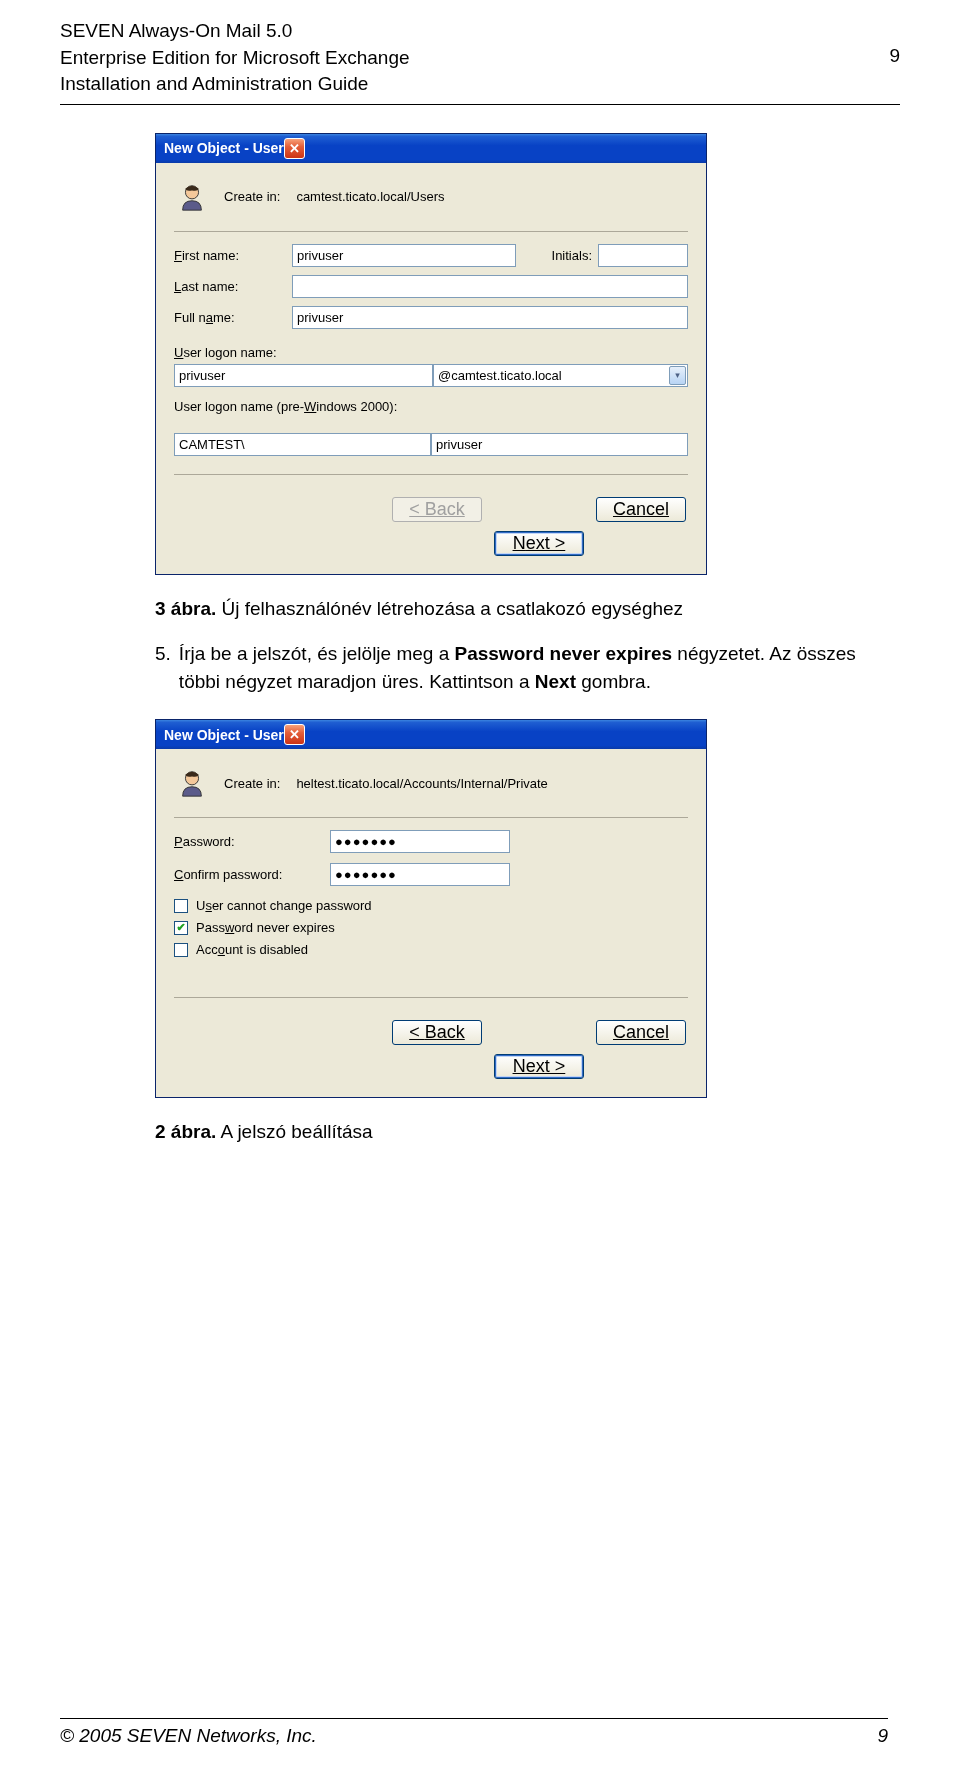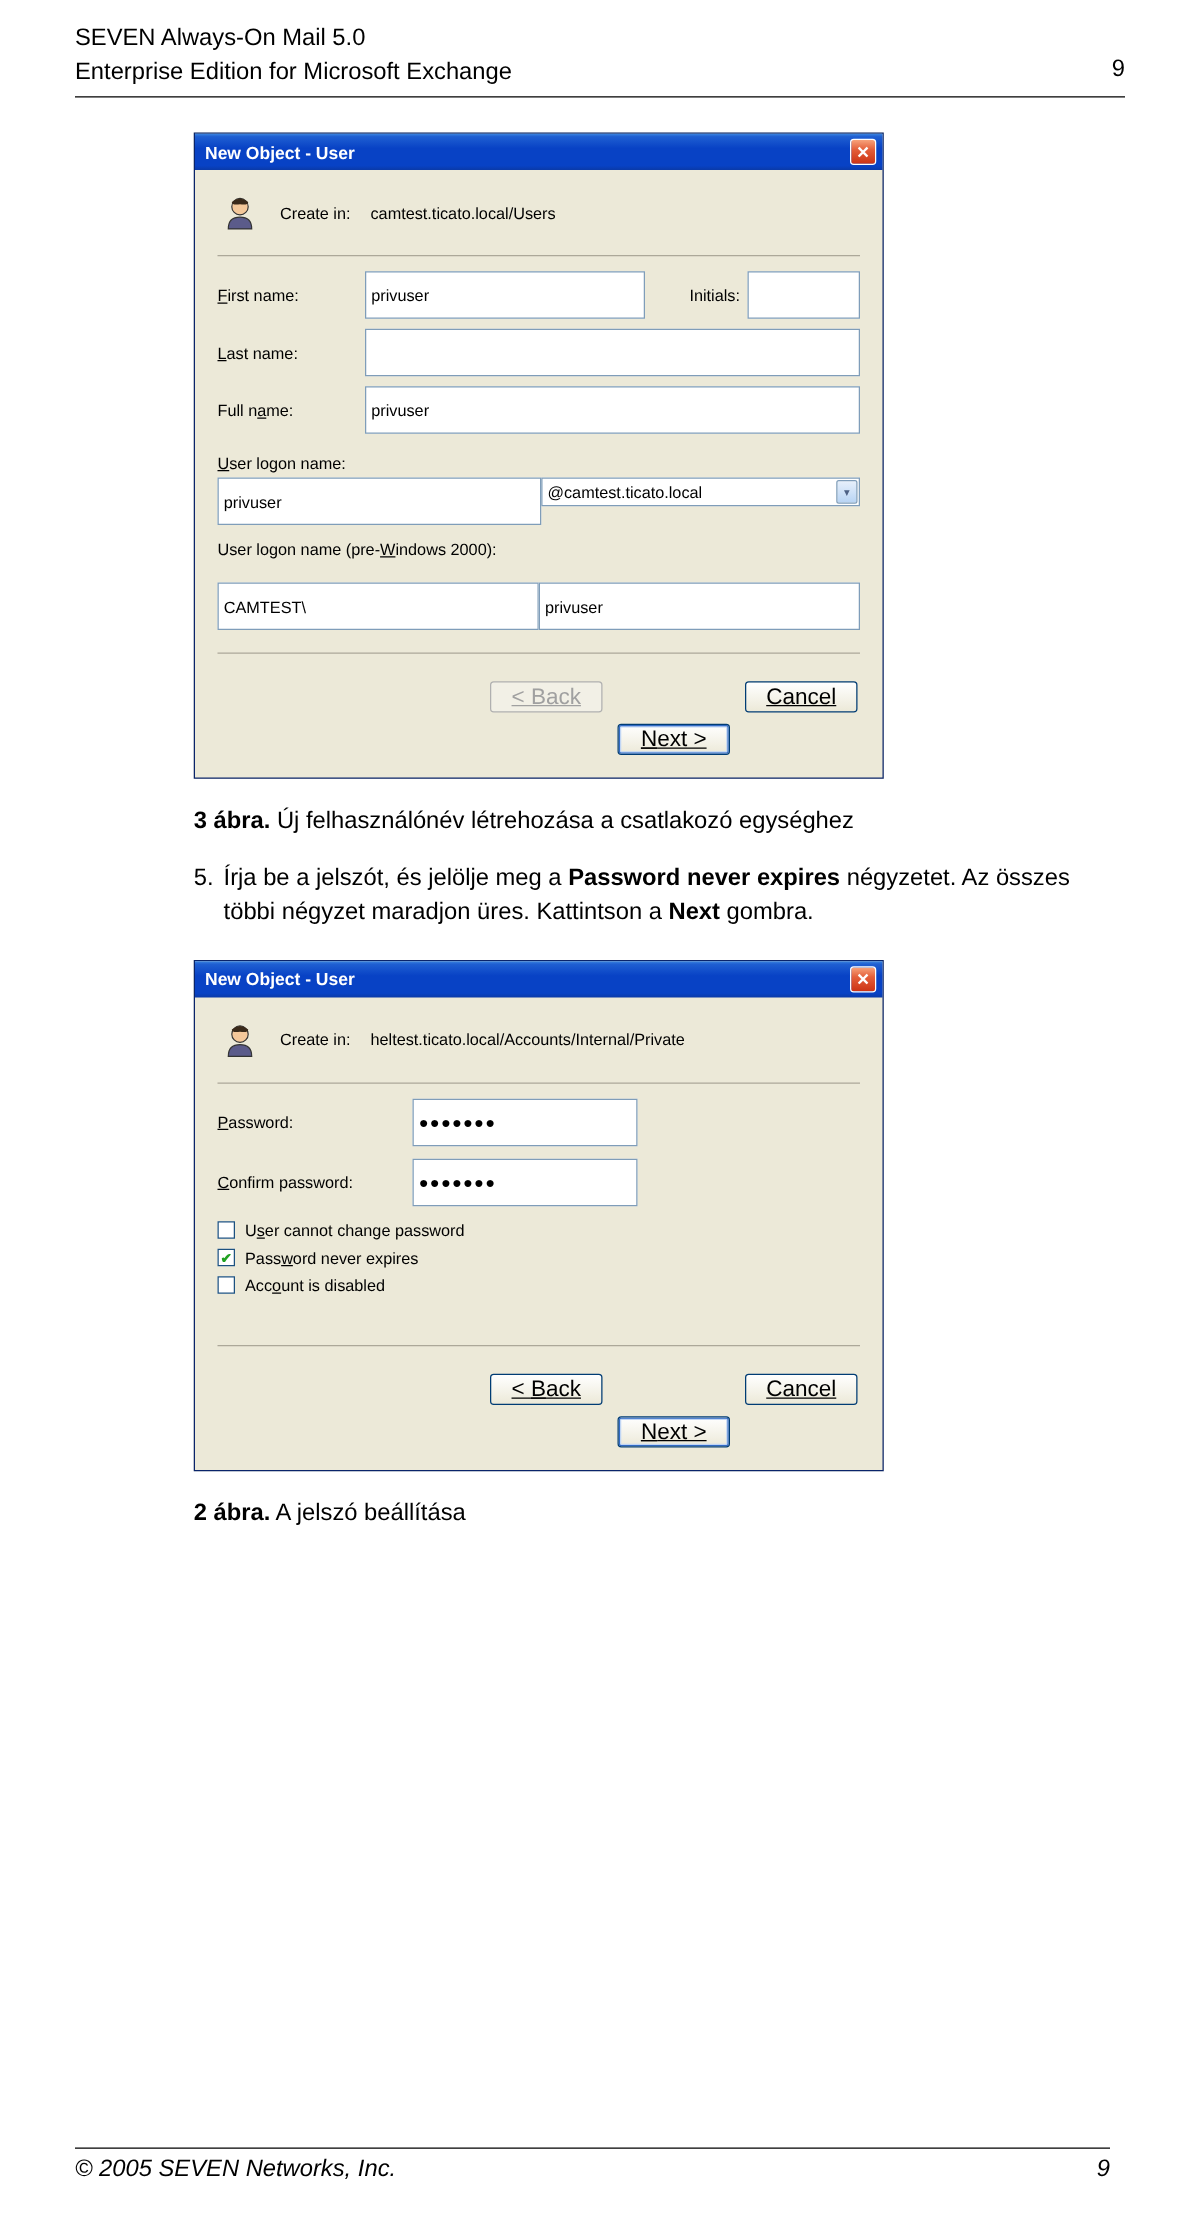--- a/index.html
+++ b/index.html
@@ -25,21 +25,20 @@
     border: 1px solid #0a246a;
     font-family: Tahoma, sans-serif;
     font-size: 13px;
     color: #000;
   }
   .titlebar {
     height: 29px;
     background: linear-gradient(to bottom, #3b85e0 0%, #1f5fd2 8%, #0842c5 40%, #0842c5 88%, #0a3aa8 100%);
     display: flex;
     align-items: center;
-    justify-content: space-between;
     padding: 0 5px 0 8px;
     color: #fff;
     font-weight: bold;
     font-size: 14px;
   }
   .close-btn {
     width: 21px; height: 21px;
     background: linear-gradient(to bottom, #f7a27a, #e45f3a 40%, #cc3315);
     border: 1px solid #fff;
     border-radius: 3px;
@@ -54,21 +53,21 @@
   .user-icon {
     width: 32px; height: 32px;
     display: flex; align-items: center; justify-content: center;
     font-size: 26px;
   }
   .user-icon svg { width: 30px; height: 30px; }
   .thin-sep { border: none; border-top: 1px solid #aca899; margin: 4px 0 12px 0; }
   .form-grid { display: grid; grid-template-columns: 112px 1fr 70px 90px; gap: 8px 6px; align-items: center; }
   .lbl { font-size: 13px; }
   .txt-input {
-    height: 38px;
+    height: 23px;
     border: 1px solid #7f9db9;
     background: #fff;
     padding: 0 4px;
     font-family: Tahoma, sans-serif;
     font-size: 13px;
     width: 100%;
   }
   .span3 { grid-column: 2 / 5; }
   .row-label-full { grid-column: 1 / 5; margin-top: 8px; }
   .half-row { display: flex; gap: 0; margin-top: 4px; }
@@ -132,20 +131,21 @@
 </style>
 </head>
 <body>
 
 <div class="header-block">
   <div class="header-line">SEVEN Always-On Mail 5.0</div>
   <div class="header-row">
     <div class="header-line">Enterprise Edition for Microsoft Exchange</div>
     <div class="page-num">9</div>
   </div>
+  <div class="header-line">Installation and Administration Guide</div>
   <hr class="rule">
 </div>
 
 <div class="content">
 
   <div class="dialog">
     <div class="titlebar">
       <span>New Object - User</span>
       <div class="close-btn">
         <span>✕</span>

